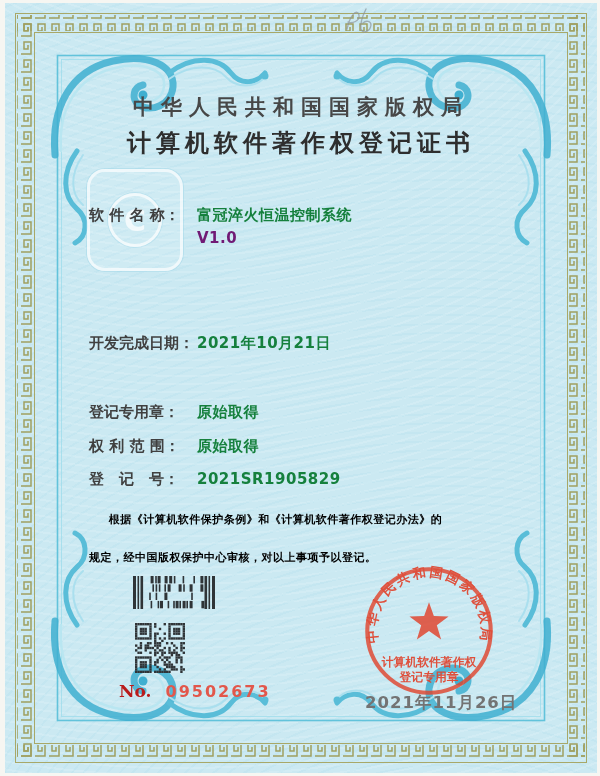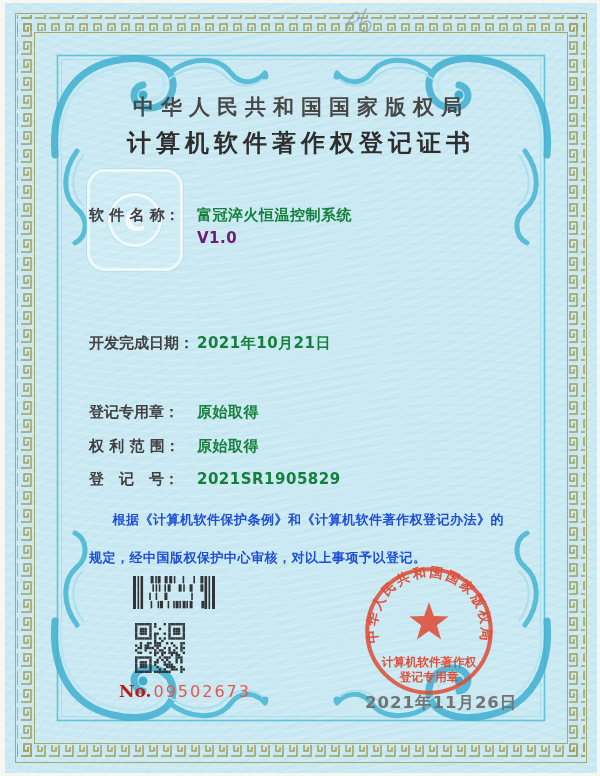--- a/index.html
+++ b/index.html
@@ -64,31 +64,31 @@
   }
   .cert-no .cv{margin-left:10px;}
 
   .row{position:absolute;left:84px;font-size:15px;color:var(--ink);}
   .row .lbl{display:inline-block;width:108px;font-weight:700;color:#404040;}
   .row .val{font-weight:600;color:#15803d;letter-spacing:.5px;}
   .val2{position:absolute;left:192px;top:226px;font-size:15px;font-weight:600;color:#701a75;letter-spacing:.5px;}
 
   .statement{
     position:absolute;left:84px;top:498px;width:448px;
-    font-size:13px;font-weight:600;color:#1d4ed8;line-height:38px;
+    font-size:11px;font-weight:600;color:#000000;line-height:38px;
     letter-spacing:.5px;
   }
   .statement .l1{text-indent:1.8em;}
 
   .barcode{position:absolute;left:128px;top:573px;}
   .qrcode{position:absolute;left:130px;top:620px;}
 
   .serial{position:absolute;left:114px;top:678px;font-size:17px;}
   .serial .no{font-family:"DejaVu Serif","Liberation Serif",serif;font-weight:600;color:#b91c1c;}
-  .serial .num{margin-left:2px;color:var(--serial-red);letter-spacing:2px;font-weight:400;font-size:16px;}
+  .serial .num{margin-left:14px;color:var(--serial-red);letter-spacing:2px;font-weight:700;font-size:16px;}
 
   .seal{position:absolute;left:352px;top:556px;opacity:.93;}
   .issue-date{
     position:absolute;left:360px;top:689px;
     font-size:16.5px;font-weight:700;color:#737373;letter-spacing:1px;
   }
 </style>
 </head>
 <body>
 

